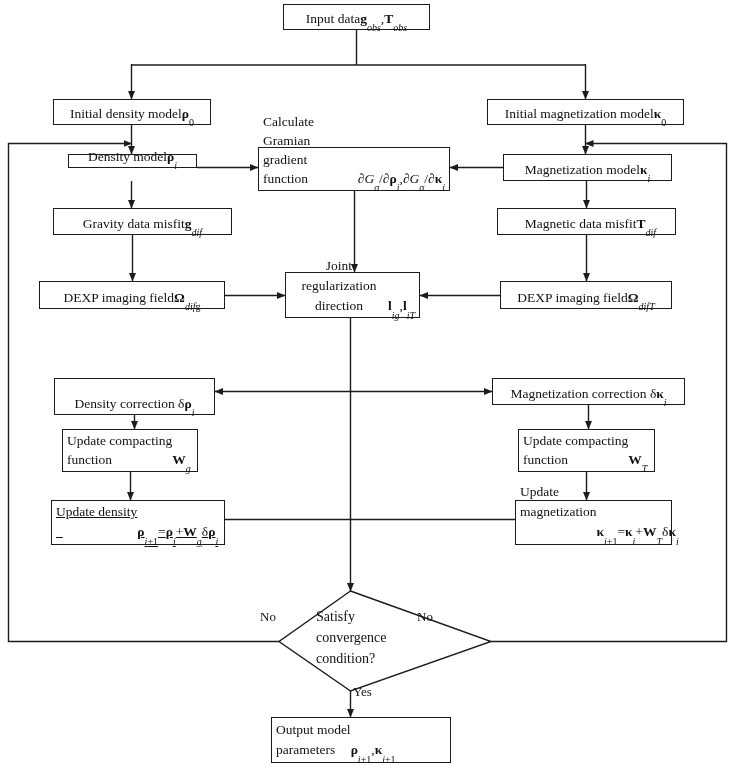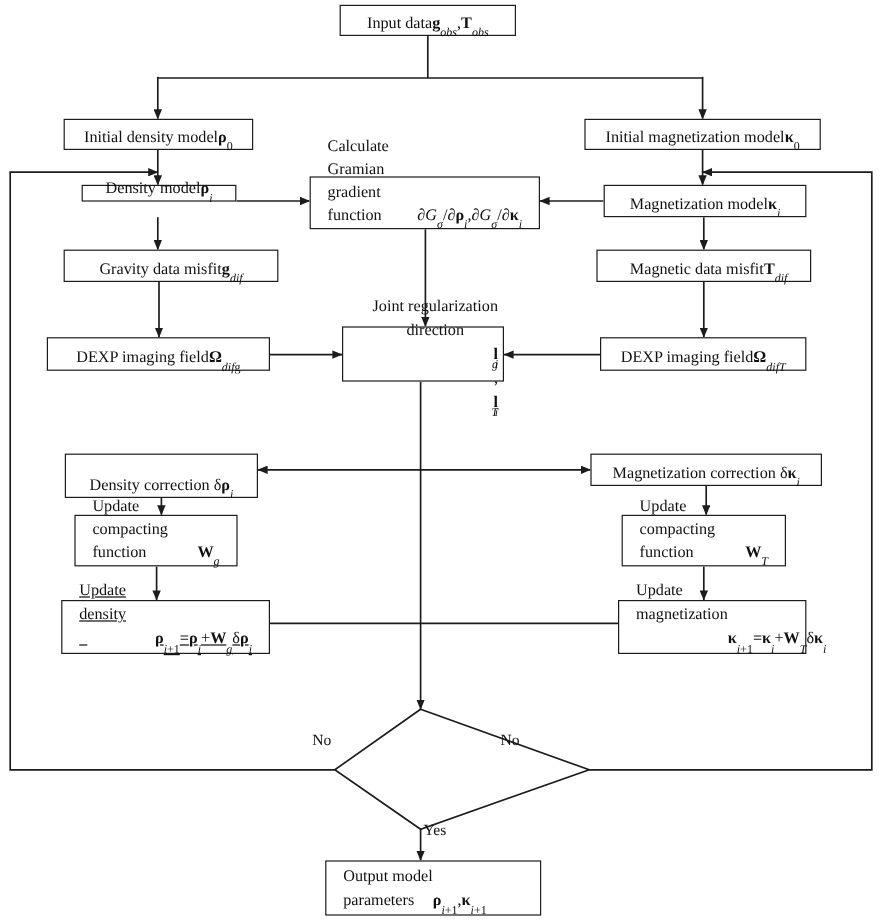--- a/index.html
+++ b/index.html
@@ -7,22 +7,22 @@
     position:relative;width:735px;height:768px;background:#ffffff;
     font-family:"Liberation Serif","DejaVu Serif",serif;
     color:#111;font-size:13.5px;overflow:hidden;
   }
   #wires{position:absolute;left:0;top:0;width:735px;height:768px;}
   .node{
     position:absolute;box-sizing:border-box;background:#ffffff;
     border:1.4px solid #1c1c1c;display:flex;align-items:flex-end;justify-content:center;
     text-align:center;line-height:1.25;padding:1px 4px;
   }
-  .node.multiline{justify-content:flex-start;text-align:left;padding:2px 14px;line-height:19px;}
-  .node.center2{line-height:20px;flex-direction:column;}
+  .node.multiline{justify-content:flex-start;text-align:left;padding:2px 4px;line-height:19px;}
+  .node.center2{line-height:20px;}
   .freelabel{position:absolute;background:transparent;font-size:13px;}
   .diamond-text{position:absolute;line-height:21px;font-size:14px;text-align:left;}
   sub,sup{font-size:10px;line-height:0;}
   b{font-weight:bold;}
 </style>
 </head>
 <body>
 
 <div id="canvas">
 
@@ -104,20 +104,21 @@
   <div class="node" style="left:492px;top:378px;width:193px;height:27px;">Magnetization correction δ<b>κ</b><sub><i>i</i></sub></div>
 
   <div class="node multiline" style="left:62px;top:429px;width:136px;height:43px;">Update compacting<br>function <b>W</b><sub><i>g</i></sub></div>
 
   <div class="node multiline" style="left:518px;top:429px;width:137px;height:43px;">Update compacting<br>function <b>W</b><sub><i>T</i></sub></div>
 
   <div class="node multiline" style="left:51px;top:500px;width:174px;height:45px;line-height:20px;text-decoration:underline;">Update density<br>&nbsp;&nbsp;<b>ρ</b><sub><i>i</i>+1</sub> = <b>ρ</b><sub><i>i</i></sub> + <b>W</b><sub><i>g</i></sub>δ<b>ρ</b><sub><i>i</i></sub></div>
 
   <div class="node multiline" style="left:515px;top:500px;width:157px;height:45px;line-height:20px;">Update magnetization<br>&nbsp;&nbsp;<b>κ</b><sub><i>i</i>+1</sub> = <b>κ</b><sub><i>i</i></sub> + <b>W</b><sub><i>T</i></sub>δ<b>κ</b><sub><i>i</i></sub></div>
 
+  <div class="diamond-text" style="left:316px;top:606px;">Satisfy<br>convergence<br>condition?</div>
 
   <div class="node multiline" style="left:271px;top:717px;width:180px;height:46px;line-height:20px;">Output model<br>parameters <b>ρ</b><sub><i>i</i>+1</sub>, <b>κ</b><sub><i>i</i>+1</sub></div>
 
   <div class="freelabel" style="left:244px;top:609px;width:32px;text-align:right;">No</div>
 
   <div class="freelabel" style="left:417px;top:609px;width:40px;">No</div>
 
   <div class="freelabel" style="left:353px;top:684px;width:40px;">Yes</div>
 
 </div>

